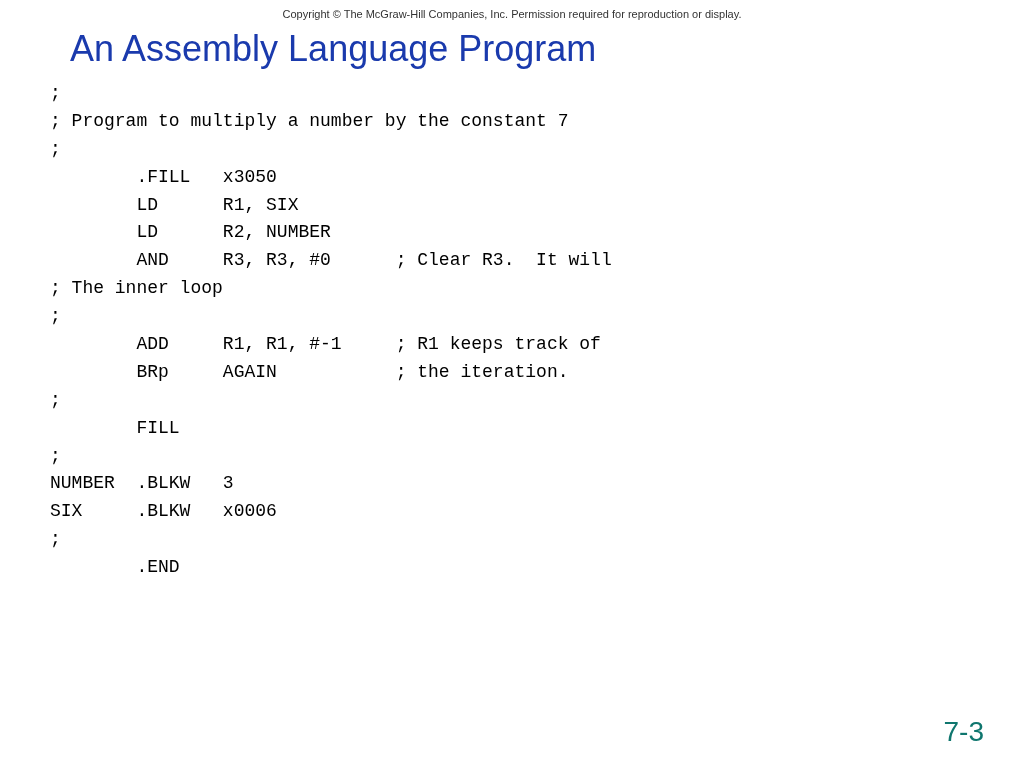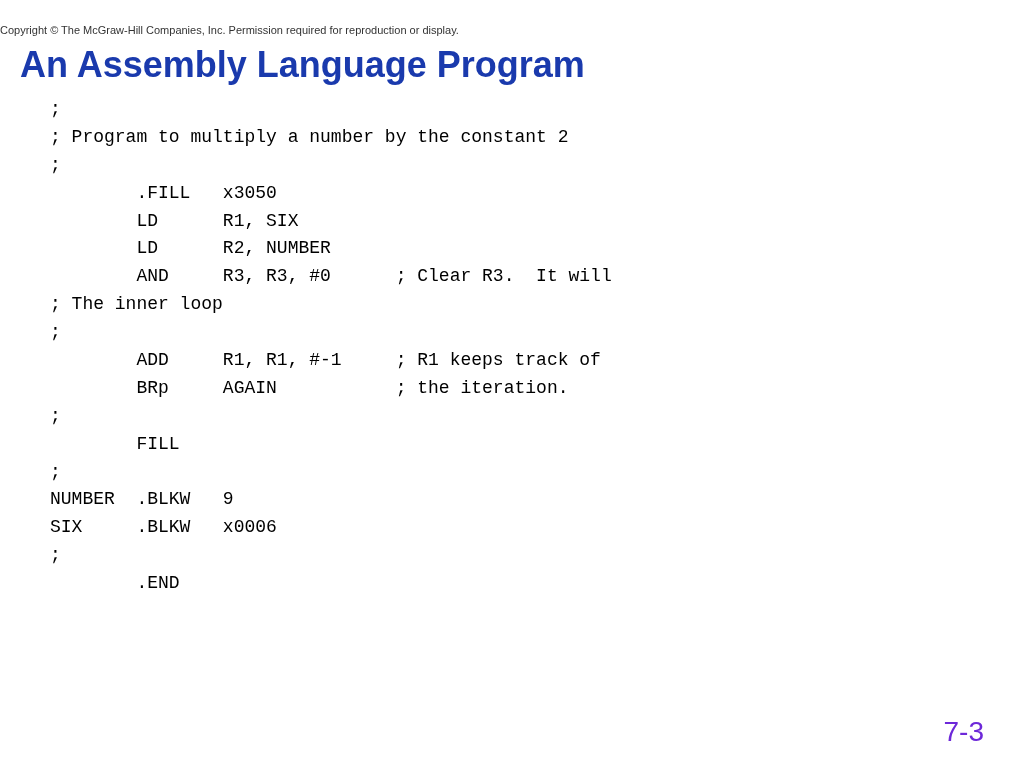--- a/index.html
+++ b/index.html
@@ -11,32 +11,32 @@
     body {
       width: 1024px;
       height: 768px;
       background-color: #ffffff;
       font-family: Arial, sans-serif;
       position: relative;
       overflow: hidden;
     }
 
     .copyright {
-      text-align: left;
+      text-align: center;
       font-size: 11px;
       color: #333333;
-      padding-top: 24px;
+      padding-top: 8px;
       padding-bottom: 8px;
     }
 
     .title {
       color: #1a3aad;
       font-size: 36px;
-      font-weight: bold;
-      padding-left: 20px;
+      font-weight: normal;
+      padding-left: 70px;
       padding-bottom: 10px;
     }
 
     .code-block {
       font-family: 'Courier New', Courier, monospace;
       font-size: 18px;
       color: #000000;
       padding-left: 50px;
       line-height: 1.55;
     }
@@ -44,49 +44,49 @@
     .code-line {
       display: flex;
       white-space: pre;
     }
 
     .slide-number {
       position: absolute;
       bottom: 20px;
       right: 40px;
       font-size: 28px;
-      color: #6d28d9;
+      color: #0f766e;
       font-family: Arial, sans-serif;
     }
   </style>
 </head>
 <body>
 
 <div>
   <p class="copyright">Copyright © The McGraw-Hill Companies, Inc.  Permission required for reproduction or display.</p>
 </div>
 
 <div>
   <h1 class="title">An Assembly Language Program</h1>
 </div>
 
 <div class="code-block" id="code-container">
 <div class="code-line">;</div>
-    <div class="code-line">; Program to multiply a number by the constant 2</div>
+    <div class="code-line">; Program to multiply a number by the constant 7</div>
     <div class="code-line">;</div>
     <div class="code-line">        .FILL   x3050</div>
     <div class="code-line">        LD      R1, SIX</div>
     <div class="code-line">        LD      R2, NUMBER</div>
     <div class="code-line">        AND     R3, R3, #0      ; Clear R3.  It will</div>
     <div class="code-line">; The inner loop</div>
     <div class="code-line">;</div>
     <div class="code-line">        ADD     R1, R1, #-1     ; R1 keeps track of</div>
     <div class="code-line">        BRp     AGAIN           ; the iteration.</div>
     <div class="code-line">;</div>
     <div class="code-line">        FILL</div>
     <div class="code-line">;</div>
-    <div class="code-line">NUMBER  .BLKW   9</div>
+    <div class="code-line">NUMBER  .BLKW   3</div>
     <div class="code-line">SIX     .BLKW   x0006</div>
     <div class="code-line">;</div>
     <div class="code-line">        .END</div>
   </div>
 
 <div class="slide-number">7-3</div>
 
 </body></html>

